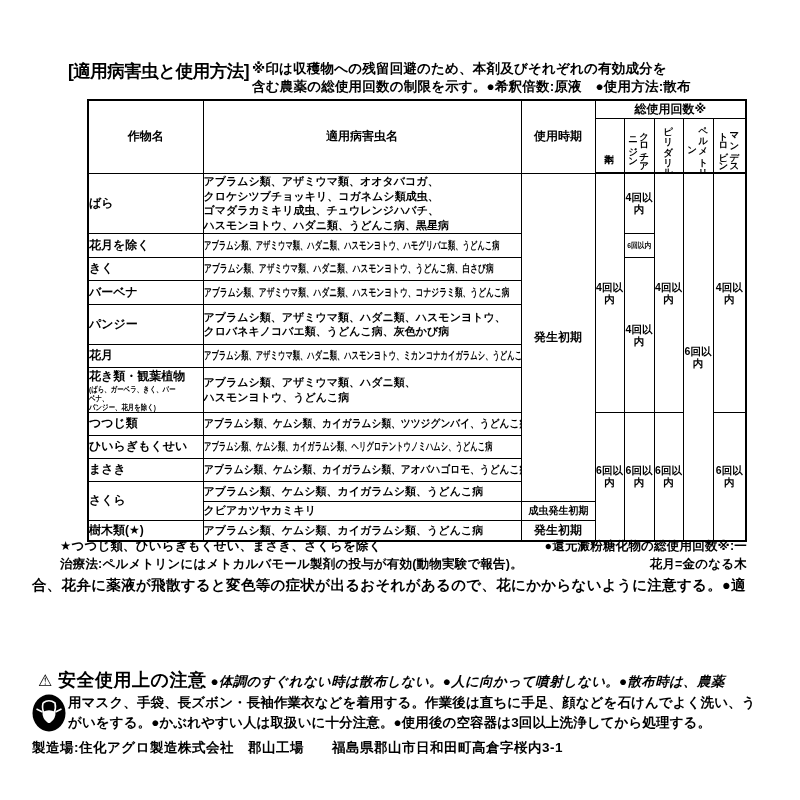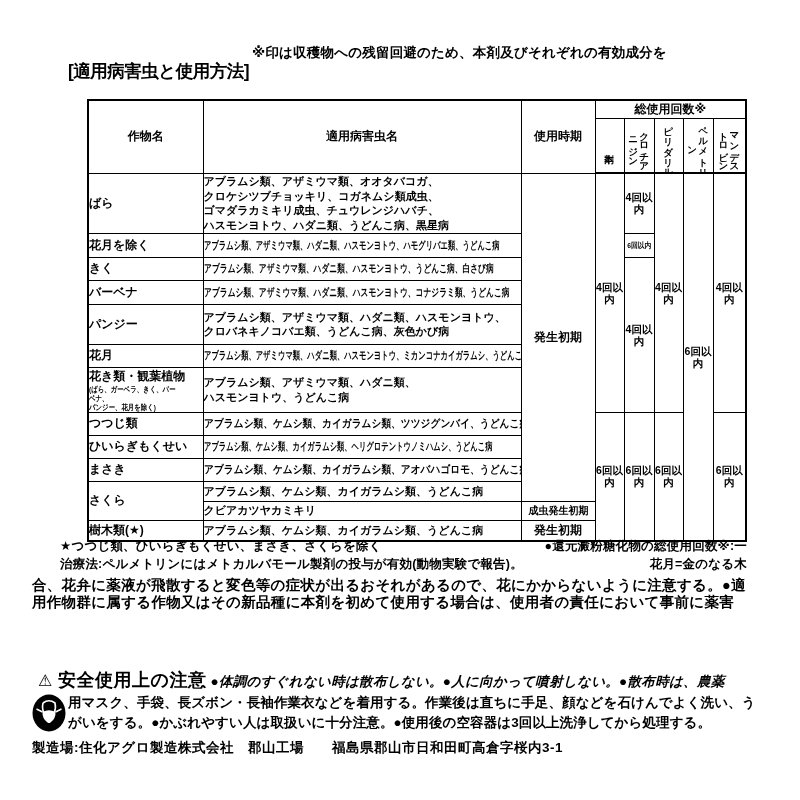--- a/index.html
+++ b/index.html
@@ -4,21 +4,21 @@
 <style>
   html,body{margin:0;padding:0;}
   .page{
     position:relative; width:800px; height:800px; background:#fff; color:#000;
     font-family:"Liberation Sans","DejaVu Sans",sans-serif; font-weight:600;
     overflow:hidden;
   }
   
   .hdr{position:absolute; left:68px; top:44px; width:700px; display:flex; align-items:flex-start;}
   .hdr-title{font-size:17.5px; font-weight:800; white-space:nowrap; letter-spacing:-0.5px; margin-top:15px;}
-  .hdr-notes{margin-left:3px; font-size:13.5px; line-height:18px; letter-spacing:0.2px; white-space:nowrap;}
+  .hdr-notes{margin-left:3px; font-size:13.5px; line-height:18px; letter-spacing:0.2px; white-space:nowrap;margin-top:16px;}
   
   table.main{
     position:absolute; left:87px; top:99px; width:660px;
     border-collapse:collapse; table-layout:fixed;
     border:2px solid #000; font-weight:600;
   }
   table.main th, table.main td{border:1px solid #000; padding:0; vertical-align:middle; overflow:hidden;}
   thead th{font-size:12px; text-align:center; font-weight:700;}
   tr.h1 th{height:13px; font-size:12px;}
   tr.h2 th{height:53px; border-bottom:2px solid #000;}
@@ -53,20 +53,21 @@
 </style>
 </head>
 <body>
 
 <div class="page">
 
   <div class="hdr">
     <div class="hdr-title">[適用病害虫と使用方法]</div>
     <div class="hdr-notes">
       <div>※印は収穫物への残留回避のため、本剤及びそれぞれの有効成分を</div>
+      <div>含む農薬の総使用回数の制限を示す。●希釈倍数:原液　●使用方法:散布</div>
     </div>
   </div>
 
   <table class="main">
     <colgroup>
       <col style="width:115px">
         <col style="width:318px">
         <col style="width:74px">
       <col style="width:29px">
         <col style="width:30px">
@@ -173,21 +174,20 @@
     <span>★つつじ類、ひいらぎもくせい、まさき、さくらを除く</span>
     <span>●還元澱粉糖化物の総使用回数※:一</span>
   </div>
   <div class="fnrow" style="top:556px;">
     <span>治療法:ペルメトリンにはメトカルバモール製剤の投与が有効(動物実験で報告)。</span>
     <span>花月=金のなる木</span>
   </div>
 
   <div class="sec" style="top:577px;">
     <div class="pline">合、花弁に薬液が飛散すると変色等の症状が出るおそれがあるので、花にかからないように注意する。●適</div>
-    <div class="pline">用作物群に属する作物又はその新品種に本剤を初めて使用する場合は、使用者の責任において事前に薬害</div>
   </div>
 
   <div class="sec sec2" style="top:669px;">
     <div class="pline1">
       <span class="warn-icon">⚠</span>
       <span class="shead-big">安全使用上の注意</span><span style="font-size:13.5px;font-style:italic;">●体調のすぐれない時は散布しない。●人に向かって噴射しない。●散布時は、農薬</span>
     </div>
     <div class="icon-row">
       <svg width="34" height="38" viewBox="0 0 34 38">
         <ellipse cx="17" cy="19" rx="16.5" ry="18.5" fill="#000"></ellipse>

